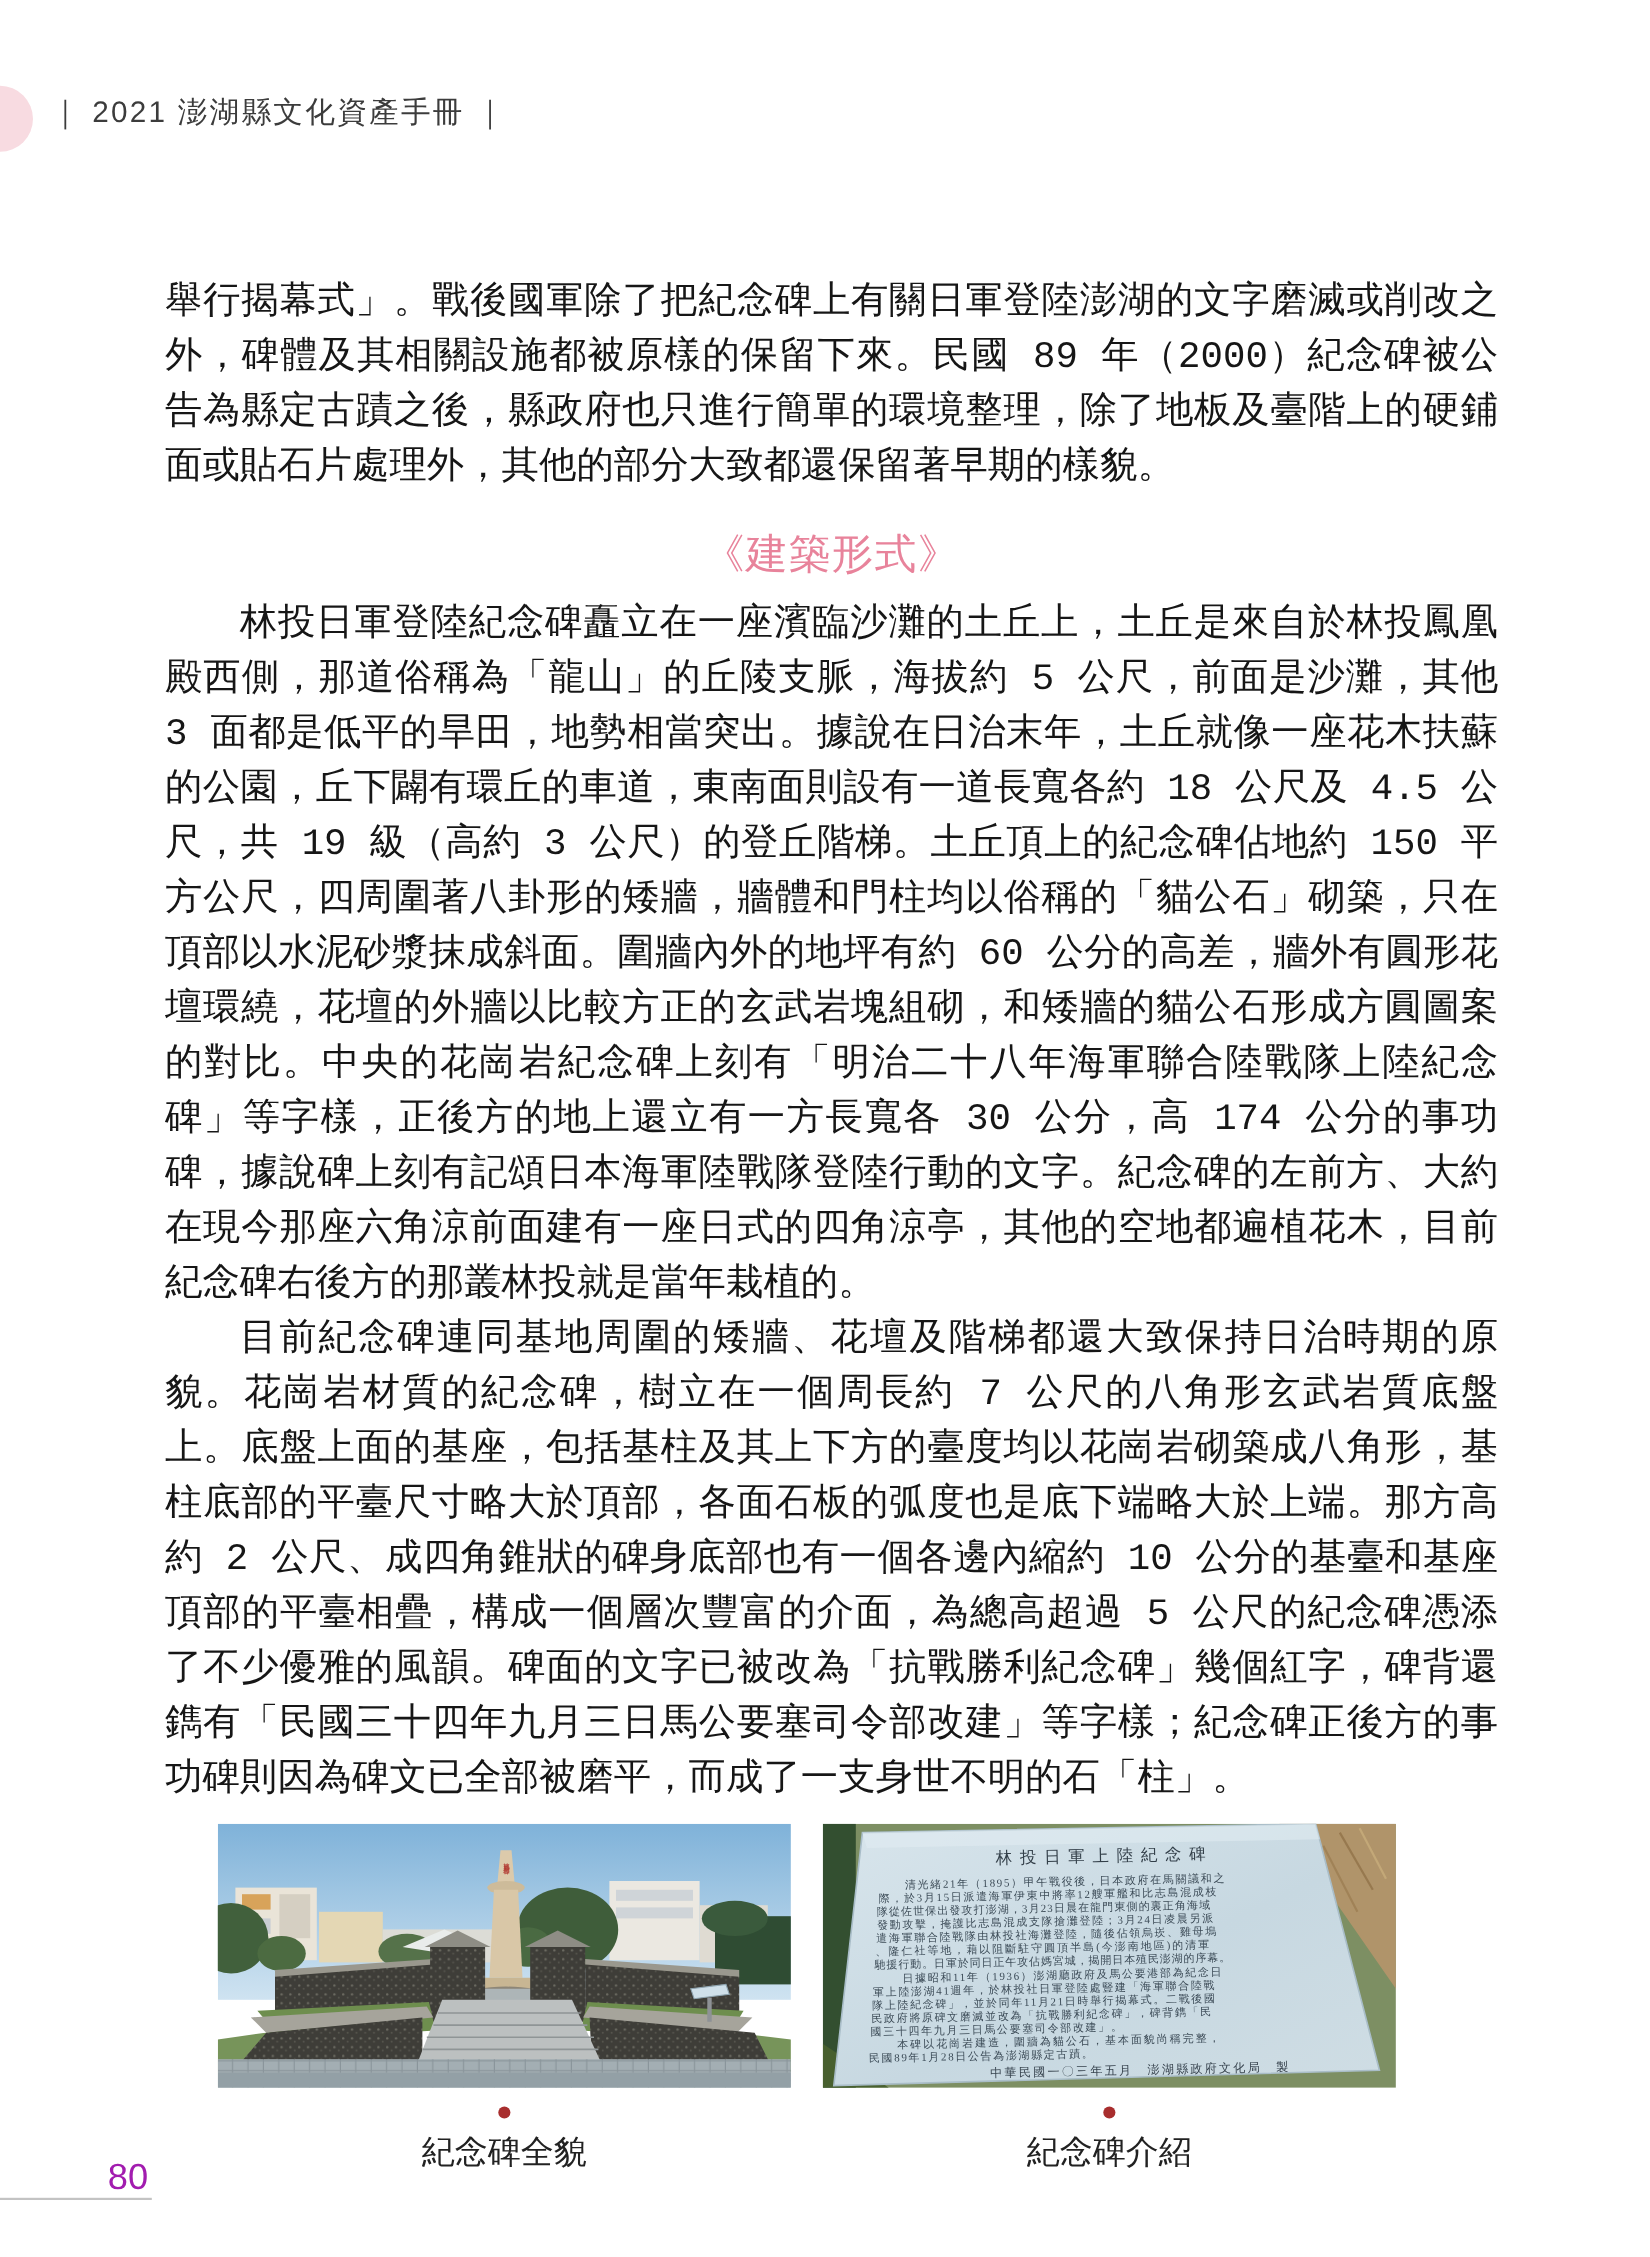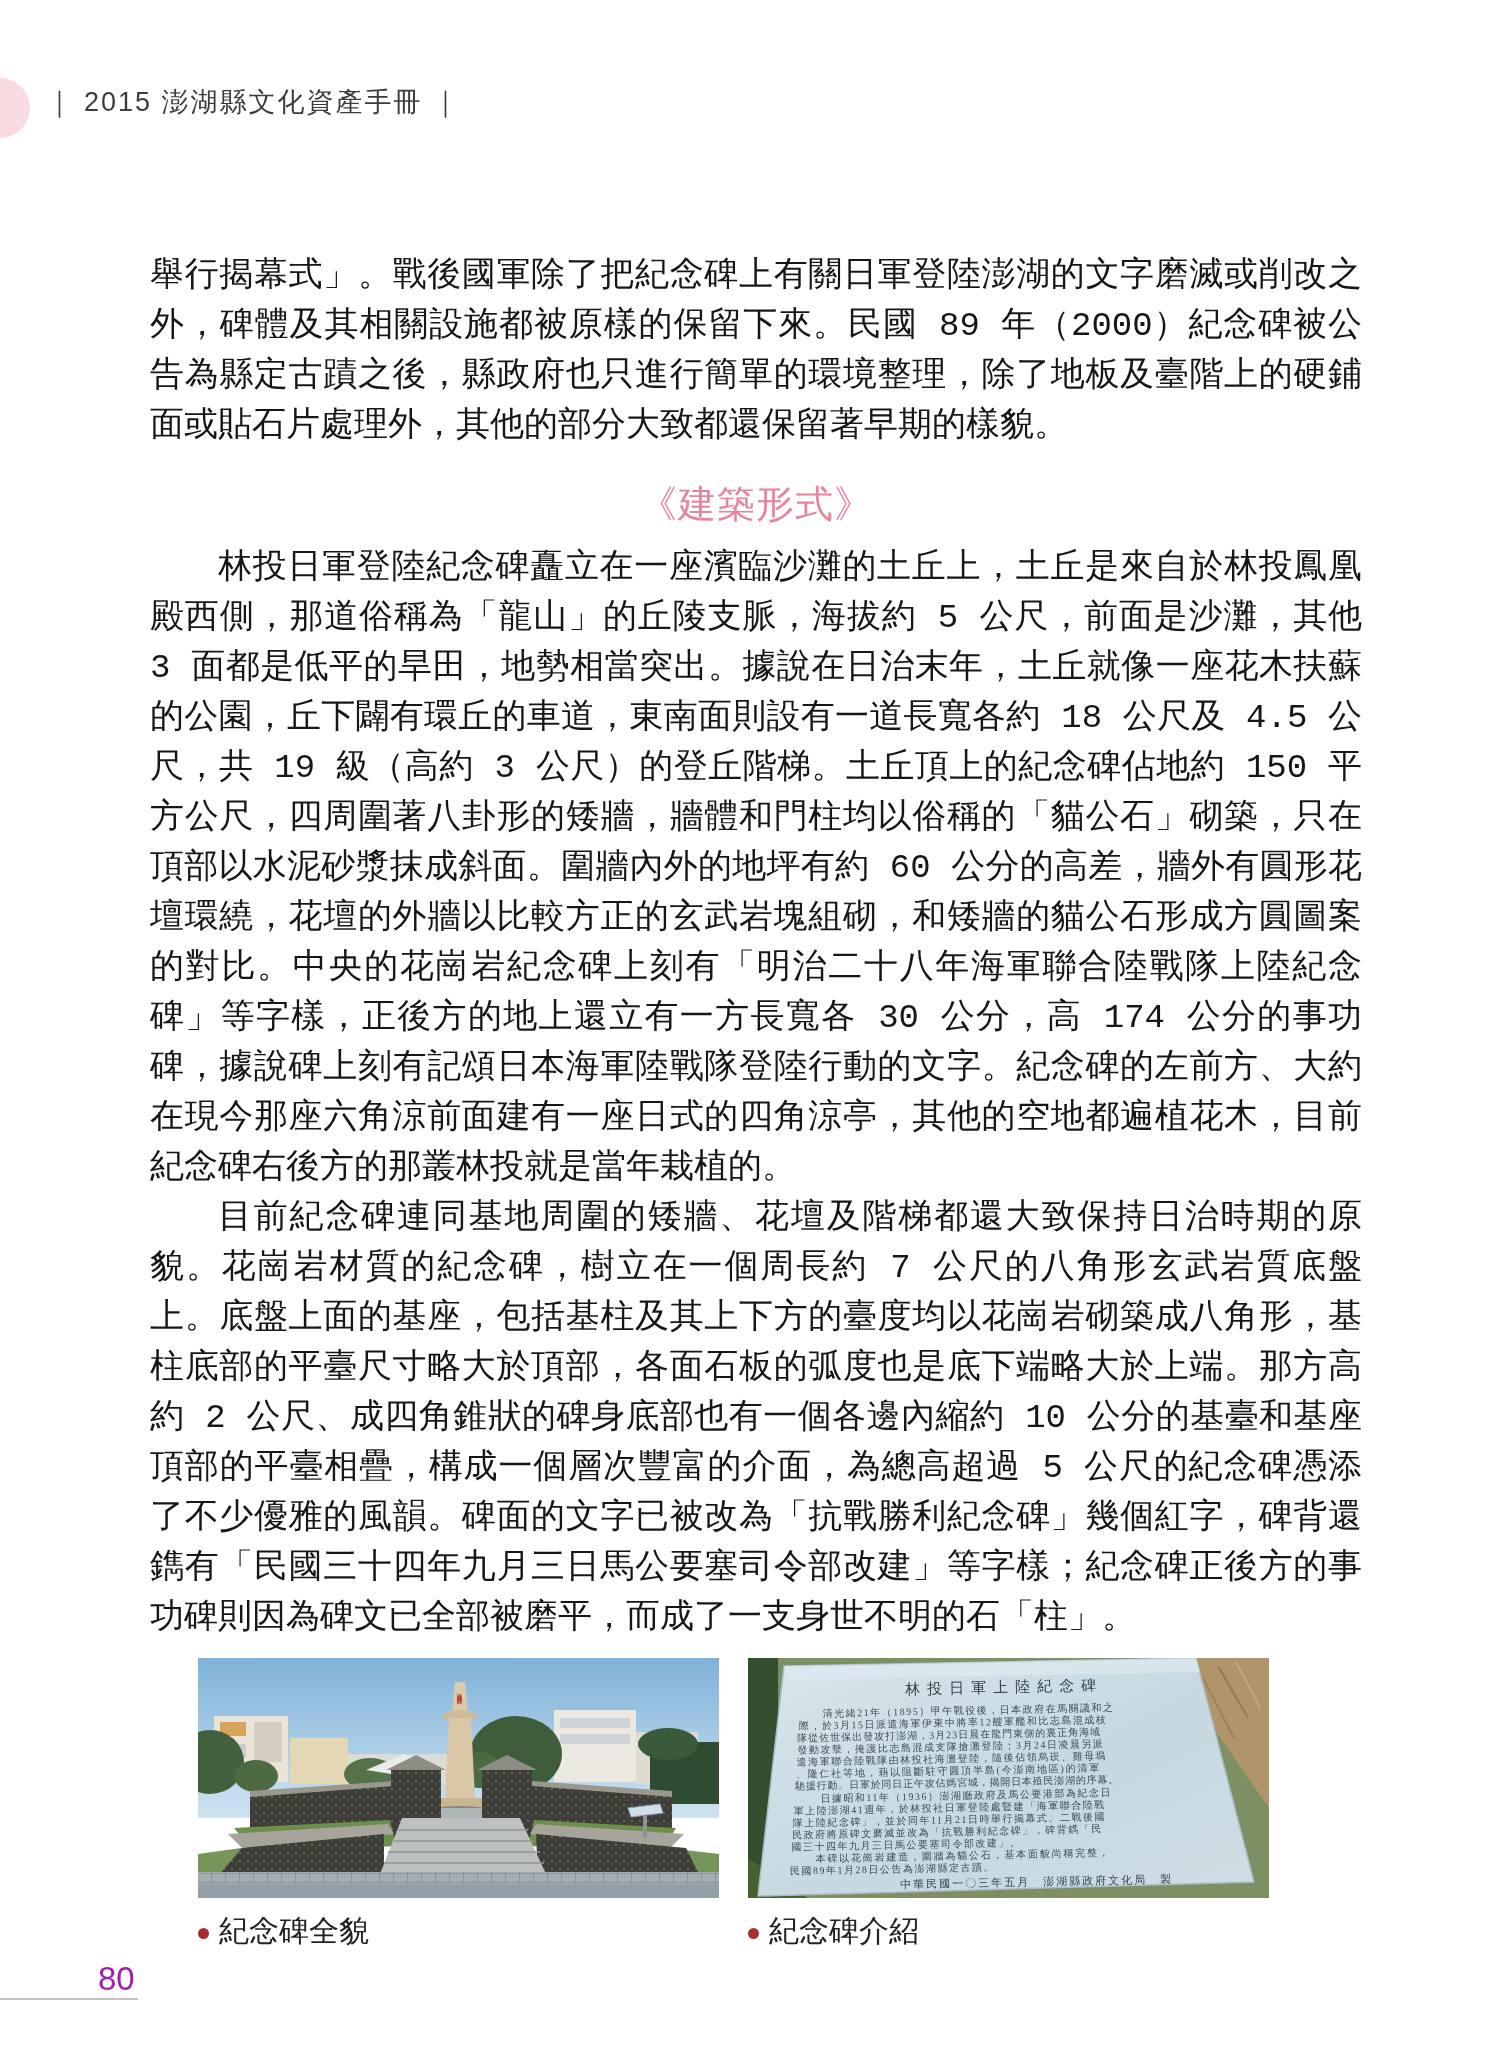--- a/index.html
+++ b/index.html
@@ -29,40 +29,40 @@
     color:#e8839b;text-align:center;letter-spacing:1px;
   }
   
   .figures{
     position:absolute;left:198px;top:1658px;width:1092px;display:flex;gap:29px;
   }
   figure{margin:0;width:521px;}
   .photo-frame{width:521px;height:240px;overflow:hidden;display:block;}
   figcaption{
     margin-top:13px;font-family:"Liberation Serif",serif;font-size:30px;
-    color:#222222;display:flex;align-items:center;gap:10px;
+    color:#222222;display:flex;align-items:center;gap:10px;flex-direction:column;
   }
   .caption-bullet{
     width:11px;height:11px;border-radius:50%;background:#a82e2e;
     display:inline-block;flex:0 0 auto;margin-top:4px;
   }
   
   .page-number{
     position:absolute;left:98px;top:1960px;font-size:33px;color:#a21caf;
   }
   .footer-line{
     position:absolute;left:0;top:1998px;width:138px;height:2px;background:#c3c3c3;
   }
 </style>
 </head>
 <body>
 
 <div class="corner-circle"></div>
 
-<div class="booklet-header">｜ 2015 澎湖縣文化資產手冊 ｜</div>
+<div class="booklet-header">｜ 2021 澎湖縣文化資產手冊 ｜</div>
 
 <main class="content">
   <p>舉行揭幕式」。戰後國軍除了把紀念碑上有關日軍登陸澎湖的文字磨滅或削改之外，碑體及其相關設施都被原樣的保留下來。民國 89 年（2000）紀念碑被公告為縣定古蹟之後，縣政府也只進行簡單的環境整理，除了地板及臺階上的硬鋪面或貼石片處理外，其他的部分大致都還保留著早期的樣貌。</p>
   <h2 class="section-heading">《建築形式》</h2>
   <p class="indent">林投日軍登陸紀念碑矗立在一座濱臨沙灘的土丘上，土丘是來自於林投鳳凰殿西側，那道俗稱為「龍山」的丘陵支脈，海拔約 5 公尺，前面是沙灘，其他 3 面都是低平的旱田，地勢相當突出。據說在日治末年，土丘就像一座花木扶蘇的公園，丘下闢有環丘的車道，東南面則設有一道長寬各約 18 公尺及 4.5 公尺，共 19 級（高約 3 公尺）的登丘階梯。土丘頂上的紀念碑佔地約 150 平方公尺，四周圍著八卦形的矮牆，牆體和門柱均以俗稱的「貓公石」砌築，只在頂部以水泥砂漿抹成斜面。圍牆內外的地坪有約 60 公分的高差，牆外有圓形花壇環繞，花壇的外牆以比較方正的玄武岩塊組砌，和矮牆的貓公石形成方圓圖案的對比。中央的花崗岩紀念碑上刻有「明治二十八年海軍聯合陸戰隊上陸紀念碑」等字樣，正後方的地上還立有一方長寬各 30 公分，高 174 公分的事功碑，據說碑上刻有記頌日本海軍陸戰隊登陸行動的文字。紀念碑的左前方、大約在現今那座六角涼前面建有一座日式的四角涼亭，其他的空地都遍植花木，目前紀念碑右後方的那叢林投就是當年栽植的。</p>
   <p class="indent">目前紀念碑連同基地周圍的矮牆、花壇及階梯都還大致保持日治時期的原貌。花崗岩材質的紀念碑，樹立在一個周長約 7 公尺的八角形玄武岩質底盤上。底盤上面的基座，包括基柱及其上下方的臺度均以花崗岩砌築成八角形，基柱底部的平臺尺寸略大於頂部，各面石板的弧度也是底下端略大於上端。那方高約 2 公尺、成四角錐狀的碑身底部也有一個各邊內縮約 10 公分的基臺和基座頂部的平臺相疊，構成一個層次豐富的介面，為總高超過 5 公尺的紀念碑憑添了不少優雅的風韻。碑面的文字已被改為「抗戰勝利紀念碑」幾個紅字，碑背還鐫有「民國三十四年九月三日馬公要塞司令部改建」等字樣；紀念碑正後方的事功碑則因為碑文已全部被磨平，而成了一支身世不明的石「柱」。</p>
 </main>
 
 <div class="figures">
 

